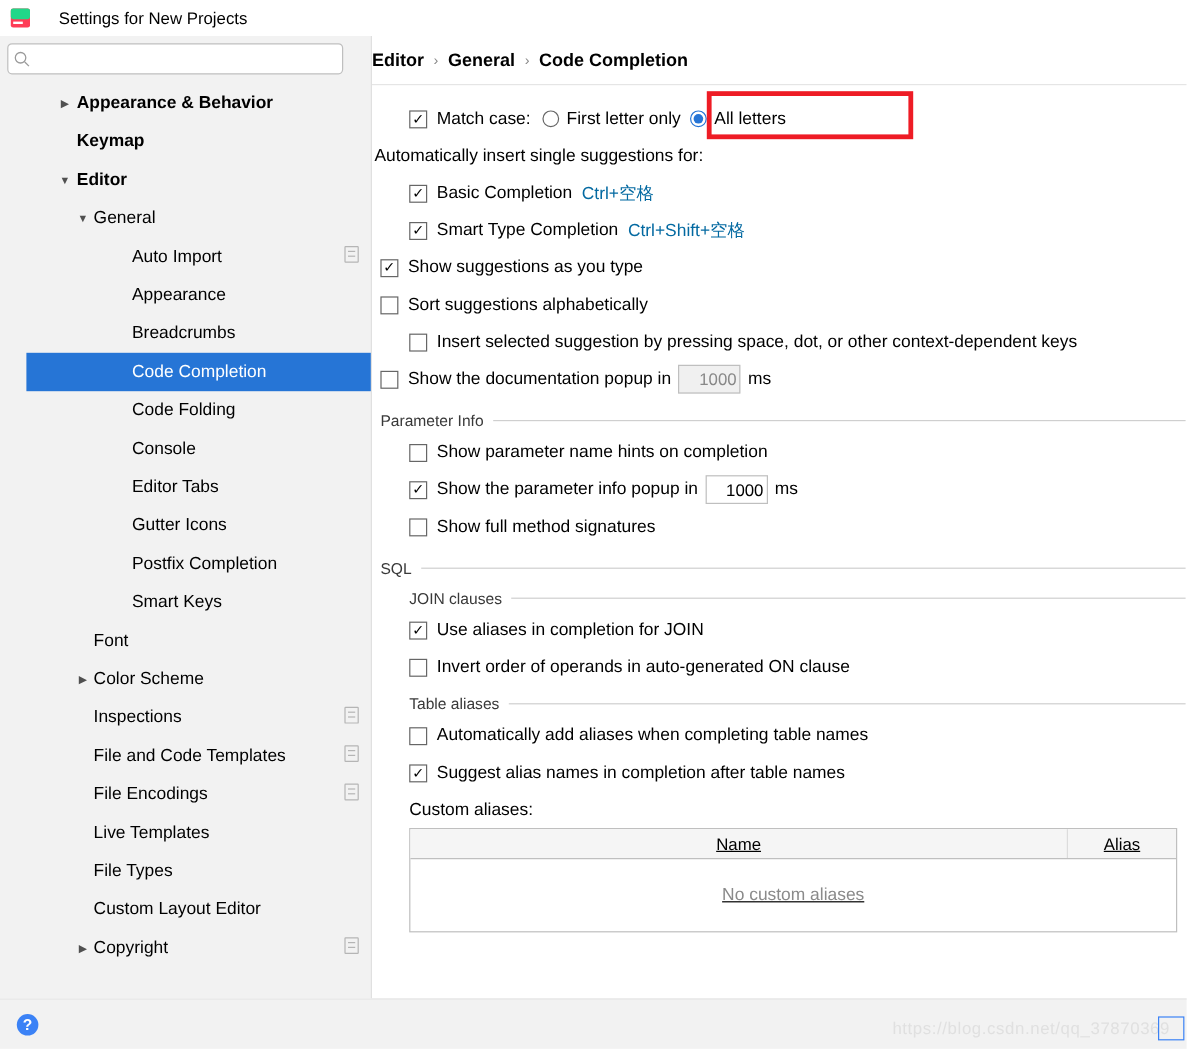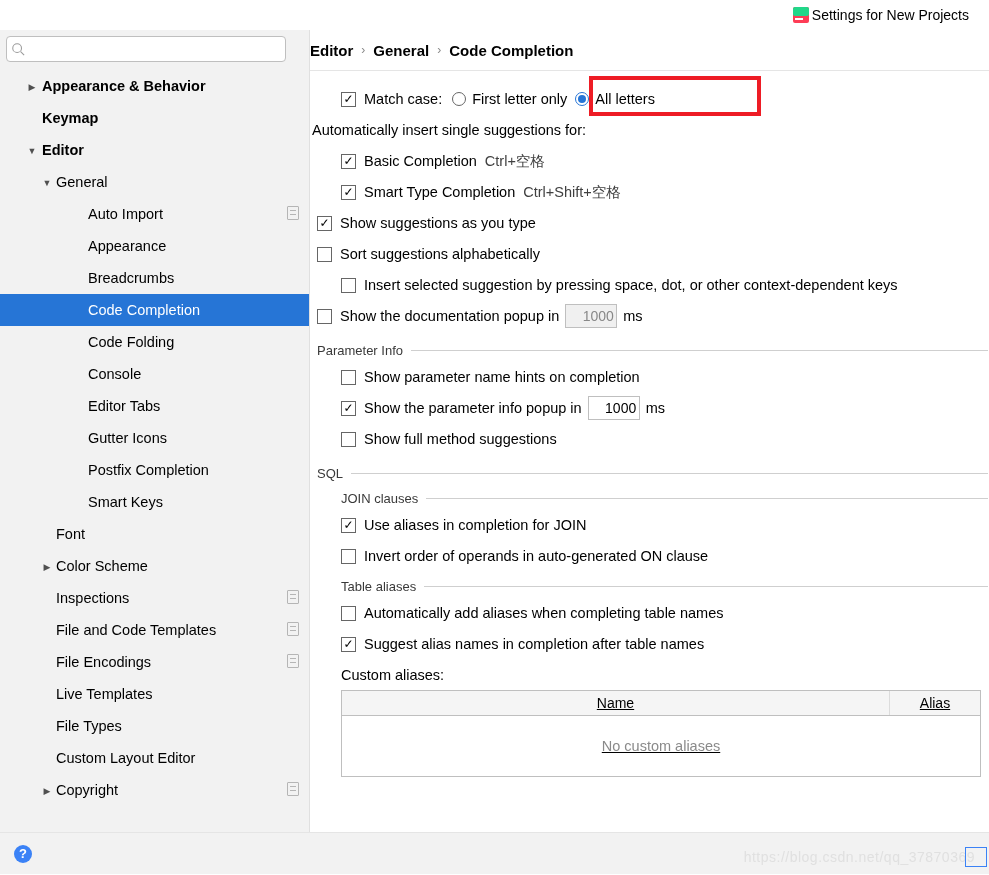--- a/index.html
+++ b/index.html
@@ -1,31 +1,31 @@
 <!DOCTYPE html>
 <html><head>
 <meta charset="utf-8">
 <style>
   * { box-sizing: border-box; font-family: "Segoe UI", "Microsoft YaHei", Arial, sans-serif; }
   html, body { margin:0; padding:0; height:100%; }
   body { width:989px; height:875px; background:#ffffff; color:#000; font-size:14px; overflow:hidden; position:relative; }
 
-  .title-bar { height:30px; display:flex; align-items:center; padding:0 20px; gap:2px; background:#fff;justify-content:flex-end; }
+  .title-bar { height:30px; display:flex; align-items:center; padding:0 8px; gap:23px; background:#fff; }
   .title-bar .logo { width:18px; height:18px; }
   .title-text { font-size:14px; }
 
   .body-wrap { display:flex; height:802px; }
 
   
   .sidebar { width:310px; background:#f2f2f2; display:flex; flex-direction:column; border-right:1px solid #e0e0e0; }
   .search-wrap { padding:6px; }
   .search-box { width:280px; height:26px; border:1px solid #bfbfbf; border-radius:4px; background:#fff; display:flex; align-items:center; padding:0 4px; gap:2px; }
   .search-box input { border:none; outline:none; flex:1; font-size:13px; background:transparent; }
 
-  .tree { flex:1; padding:2px 0 0 0; position:relative; }
+  .tree { flex:1; padding:2px 0 0 0; position:relative;margin-left:22px; }
   .tree-item { display:flex; align-items:center; height:32px; font-size:14.5px; padding-left:8px; cursor:pointer; position:relative; }
   .tree-item .label { flex:1; }
   .tree-item .sheet-ico { color:#9a9a9a; margin-right:10px; }
   .lvl0 { padding-left:22px; }
   .lvl1 { padding-left:38px; }
   .lvl2 { padding-left:70px; }
   .bold > .label { font-weight:700; }
   .selected { background:#2675d6; color:#fff; }
   .tree-item:not(.lvl2):not(.lvl1) .chev-slot { width:20px; display:inline-block; text-align:center;}
   .chev-slot{ width:18px; display:inline-block; text-align:center; color:#505050; font-size:11px;}
@@ -40,21 +40,21 @@
   .content-inner { padding:10px 1px 10px 1px; }
 
   .row { display:flex; align-items:center; margin:5px 0 5px 30px; min-height:26px; font-size:14.5px; position:relative; }
   .row.noidt { margin-left:6px; }
   .row label {display:flex; align-items:center;}
   .ck { width:15px; height:15px; border:1px solid #666; background:#fff; display:inline-flex; align-items:center; justify-content:center; margin-right:8px; font-size:12px; color:#000; }
   .ck.checked::after { content:"✓"; line-height:1; }
   .radio { width:14px; height:14px; border:1px solid #666; border-radius:50%; display:inline-flex; align-items:center; justify-content:center; margin:0 6px 0 0; background:#fff;}
   .radio.on { border-color:#2675d6;}
   .radio.on::after { content:""; width:8px; height:8px; background:#2675d6; border-radius:50%; }
-  .hint { color:#404040; margin-left:8px; }
+  .hint { color:#0369a1; margin-left:8px; }
   .num-input { width:52px; height:24px; border:1px solid #bfbfbf; text-align:center; font-size:14px; margin:0 6px;padding-left:16px; }
   .num-input[disabled]{ background:#f0f0f0; color:#888; }
   .redbox { position:absolute; border:4px solid #ee1c25; pointer-events:none; }
 
   .section-title { display:flex; align-items:center; margin:14px 0 6px 6px; font-size:13px; color:#393939;}
   .section-title .line { flex:1; border-top:1px solid #cfcfcf; margin-left:8px; }
   .sub-section-title { display:flex; align-items:center; margin:10px 0 6px 30px; font-size:13px; color:#393939;}
   .sub-section-title .line { flex:1; border-top:1px solid #cfcfcf; margin-left:8px; }
 
   .tbl { border:1px solid #bfbfbf; margin:0 0 0 30px; width:640px;text-decoration:underline; }
@@ -286,21 +286,21 @@
         <label>
               <span class="ck checked"></span>
               <span>Show the parameter info popup in</span>
             </label>
         <input class="num-input" value="1000" style="">
         <span>ms</span>
       </div>
       <div class="row">
         <label>
               <span class="ck"></span>
-              <span>Show full method suggestions</span>
+              <span>Show full method signatures</span>
             </label>
       </div>
 
       <div class="section-title">
         <span>SQL</span>
             <span class="line"></span>
       </div>
       <div class="sub-section-title">
         <span>JOIN clauses</span>
             <span class="line"></span>

